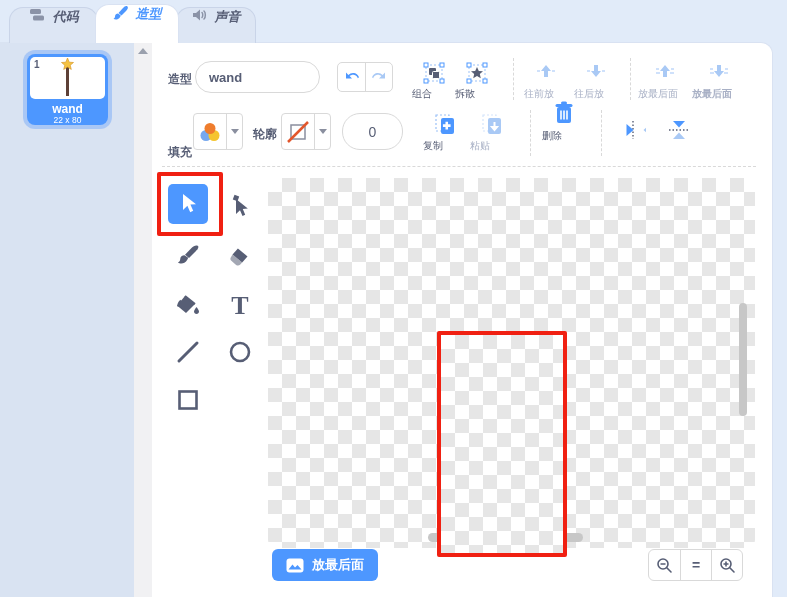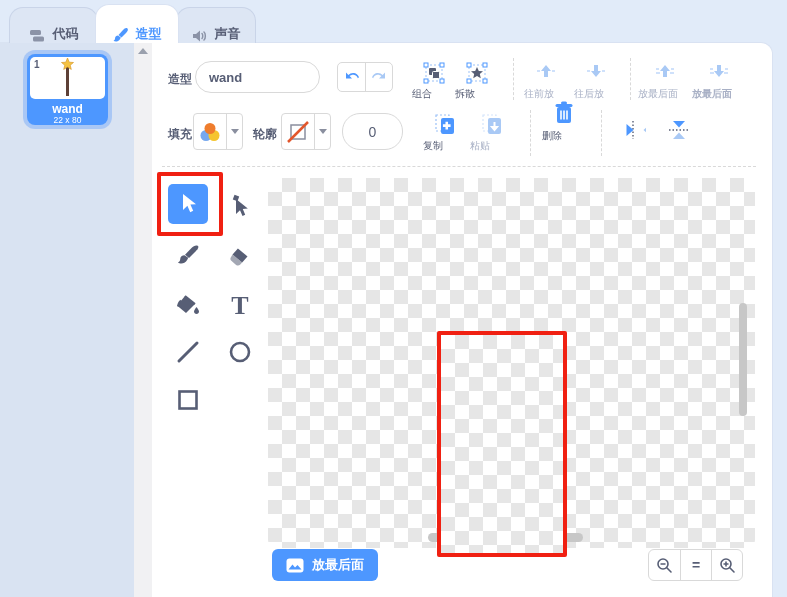--- a/index.html
+++ b/index.html
@@ -9,22 +9,22 @@
     background:#e1ebf9;
     position:relative;
     overflow:hidden;
     color:#575e75;
   }
   
   .tab {
     position:absolute; top:7px; height:36px;
     background:#dde6f4; border:1px solid #c9d4e8; border-bottom:none;
     border-radius:14px 14px 0 0;
-    display:flex; align-items:flex-end; justify-content:center; gap:7px;
-    font-size:13px; font-weight:bold; color:#575e75; z-index:2;
+    display:flex; align-items:flex-start; justify-content:center; gap:7px;
+    font-size:13px; font-weight:bold; color:#575e75; z-index:2;font-style:italic;
   }
   .tab.active {
     top:4px; height:39px; background:#fff; color:#4d97ff; z-index:4;
     border-color:#d9e2f2;
   }
   
   .sidebar { position:absolute; left:0; top:42px; width:134px; height:555px; background:#d9e3f2; }
   .gutter  { position:absolute; left:134px; top:42px; width:18px; height:555px; background:#f1f1f3; }
   .gutter .up-arrow {
     position:absolute; top:6px; left:4px;
@@ -230,21 +230,21 @@
   <svg width="22" height="22" viewBox="0 0 22 22">
     <path d="M11,15 L16,9 L13,9 L13,3 L9,3 L9,9 L6,9 Z" fill="#a9c9f5"></path>
     <rect x="2" y="10" width="4" height="2" fill="#cfe1fb"></rect>
       <rect x="16" y="10" width="4" height="2" fill="#cfe1fb"></rect>
     <rect x="2" y="6" width="3" height="2" fill="#cfe1fb"></rect>
       <rect x="17" y="6" width="3" height="2" fill="#cfe1fb"></rect>
   </svg>
   <span class="lbl">放最后面</span>
 </div>
 
-<span class="rowlabel" style="left:168px; top:126px;">填充</span>
+<span class="rowlabel" style="left:168px; top:144px;">填充</span>
 <div class="swatch-group" style="left:193px; top:113px;">
   <div class="sw">
     <svg width="24" height="24" viewBox="0 0 24 24">
       <circle cx="8" cy="15.5" r="5.5" fill="#76a8ef"></circle>
       <circle cx="16" cy="15.5" r="5.5" fill="#f5c52f"></circle>
       <circle cx="12" cy="8.5" r="5.5" fill="#ef7d2d"></circle>
     </svg>
   </div>
   <div class="dd">
       <div class="dd-caret"></div>

